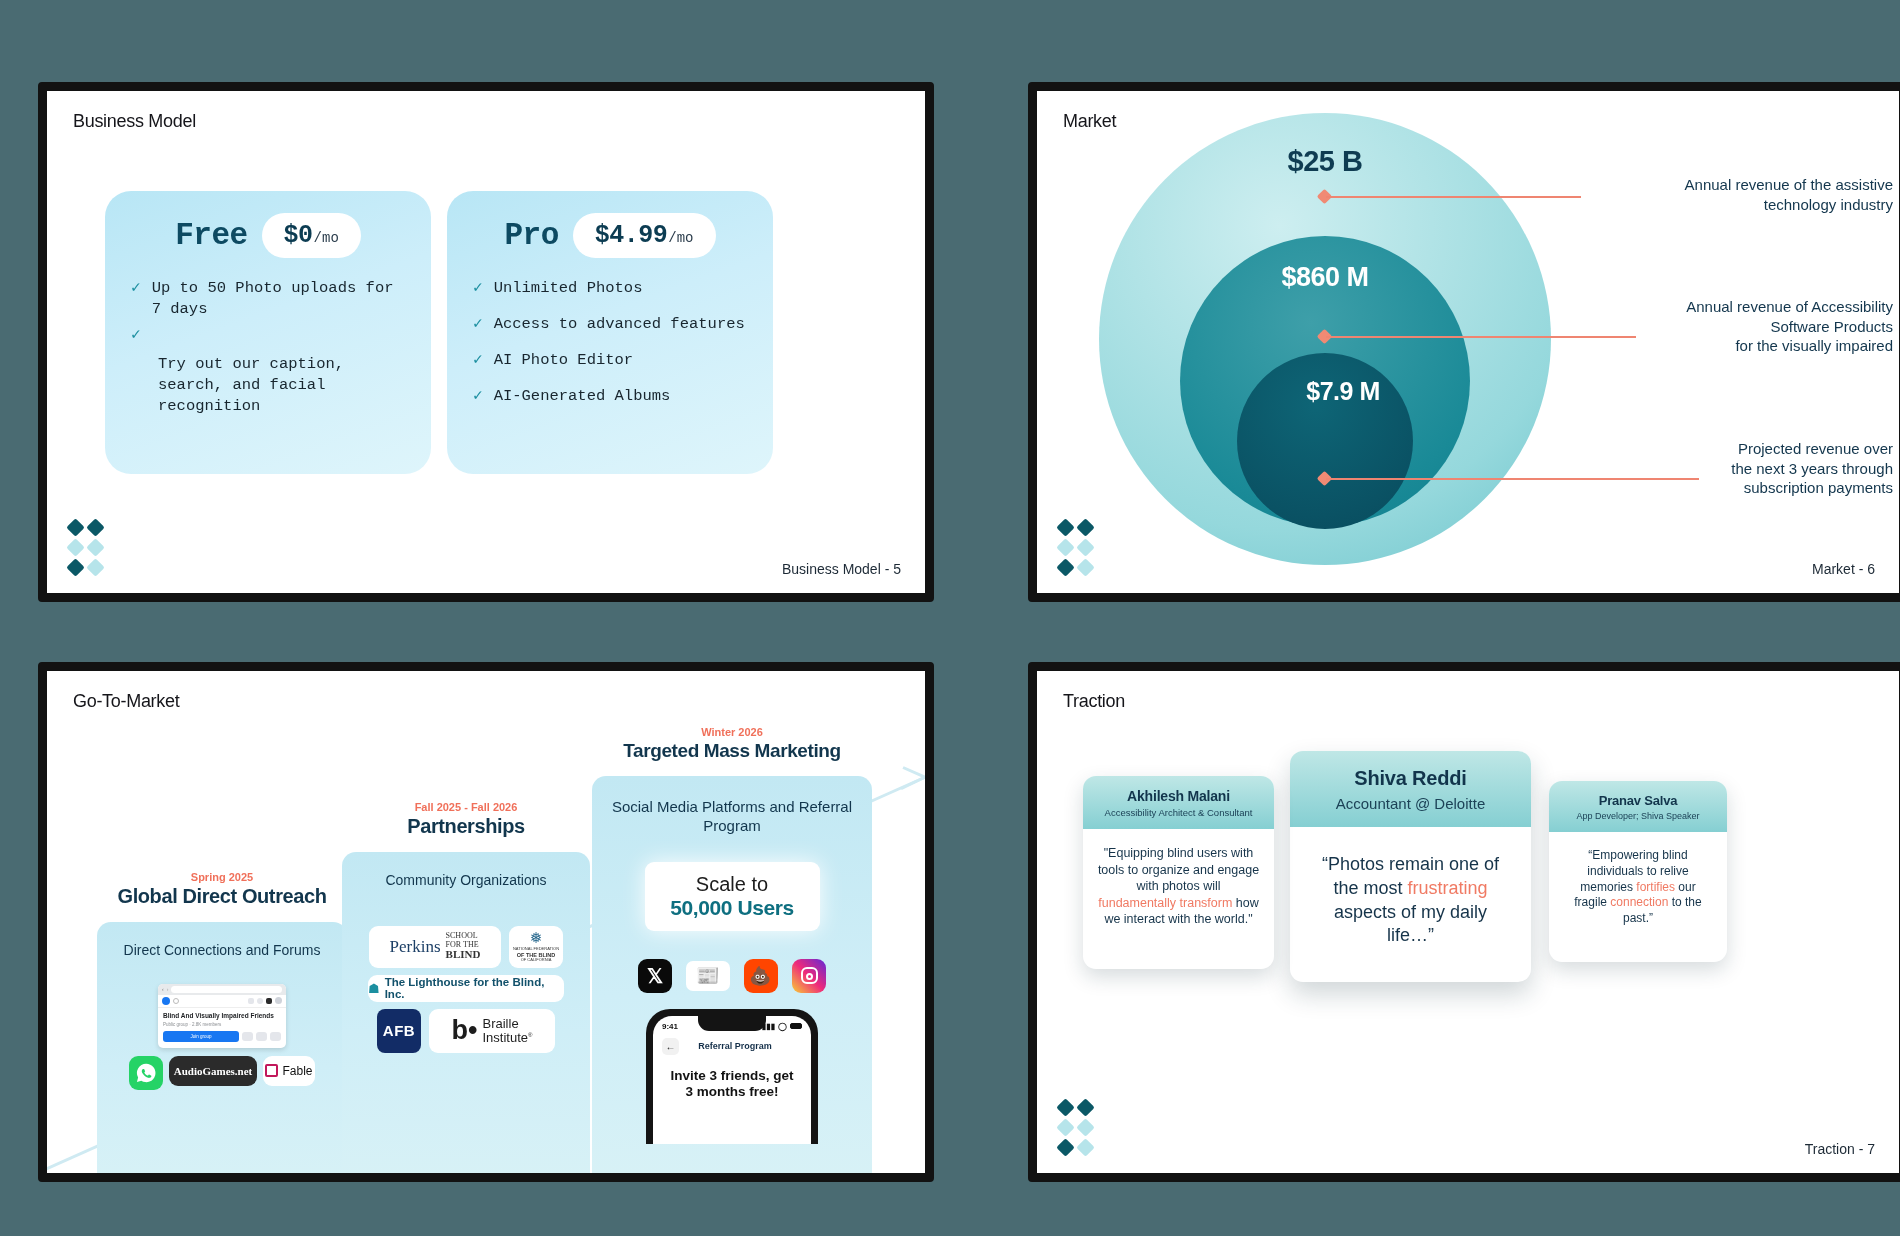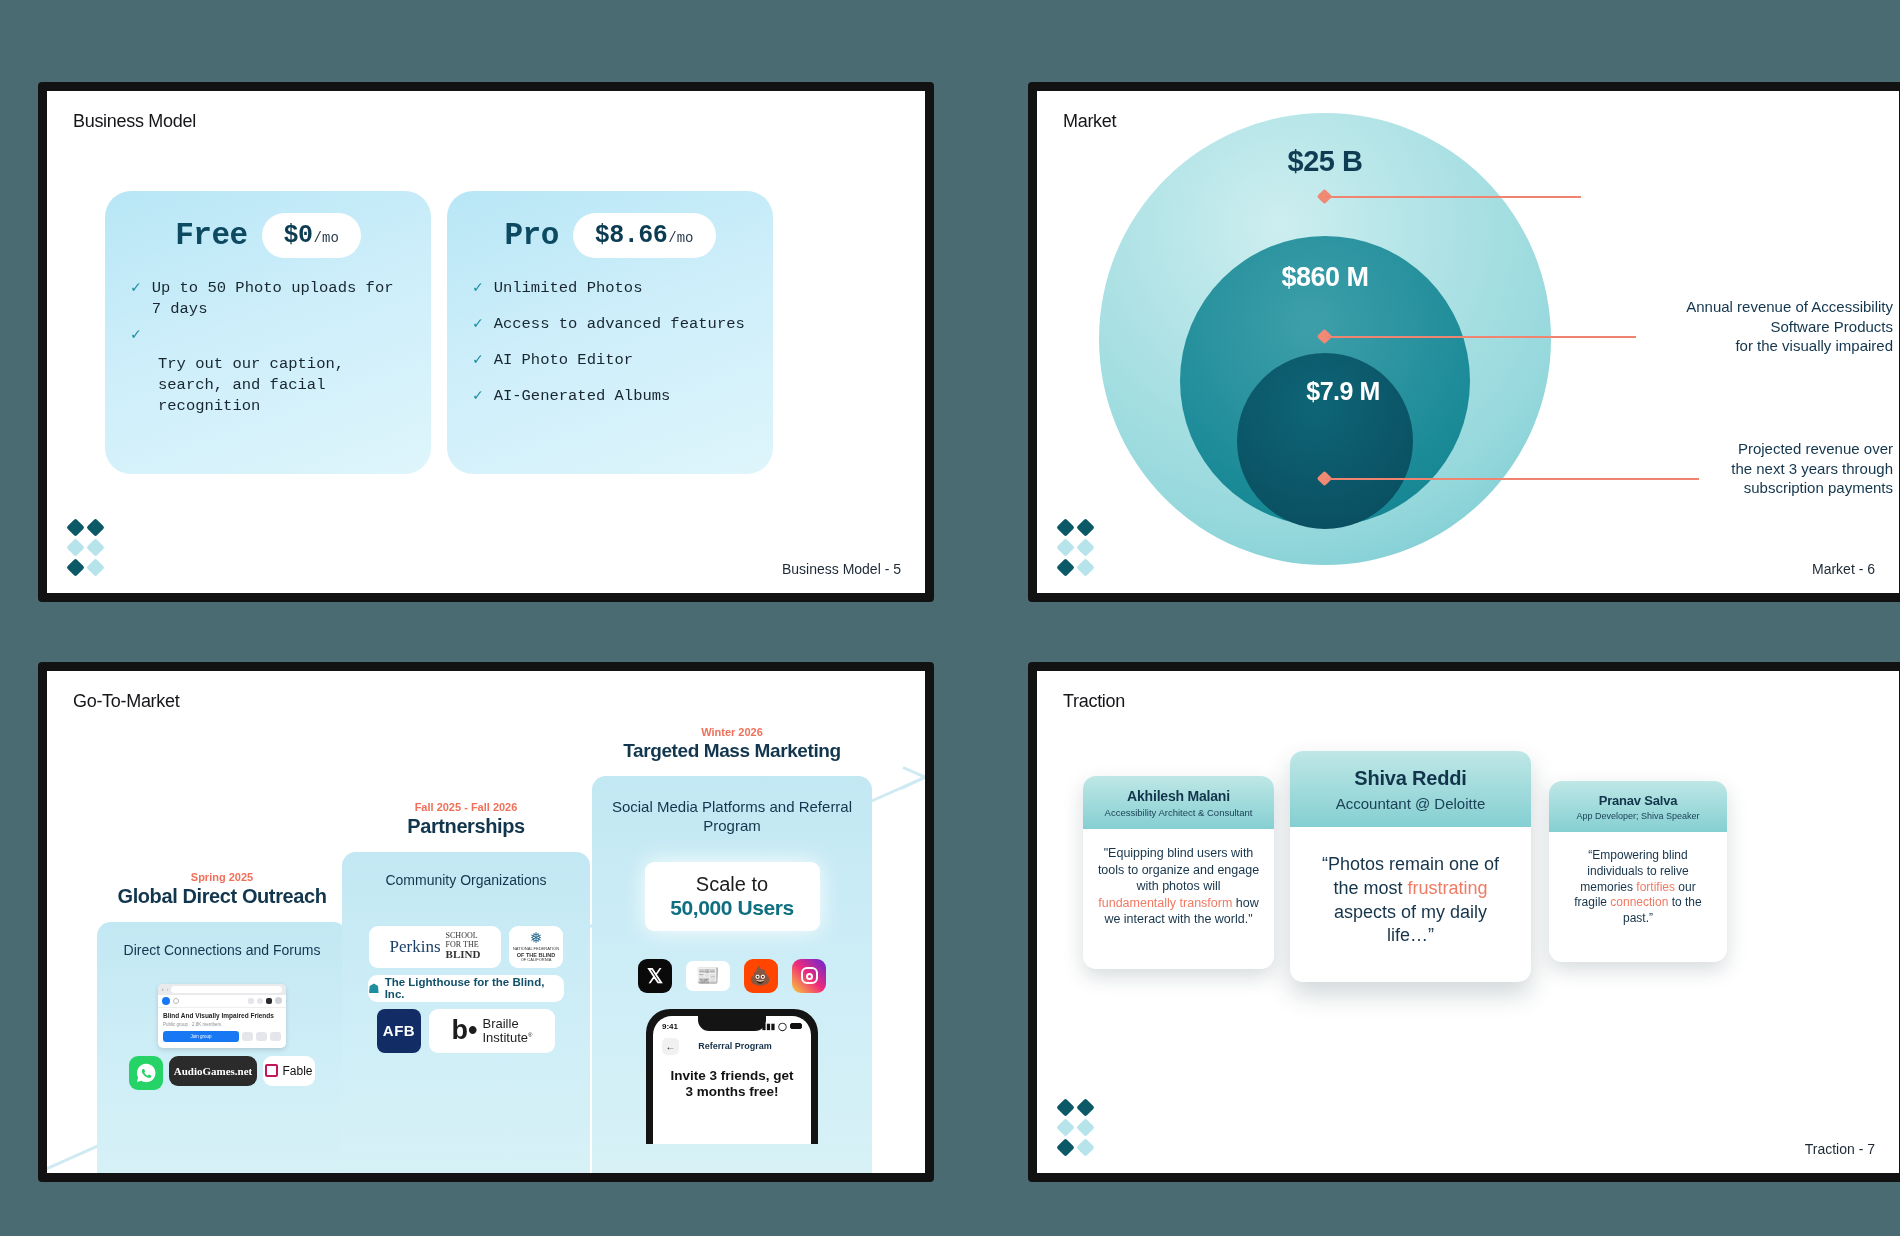--- a/index.html
+++ b/index.html
@@ -154,21 +154,21 @@
             <span class="chk">✓</span>
           </div>
           <div class="feat-indent" style="margin-top:-6px;">Try out our caption, search, and facial recognition</div>
         </div>
       </div>
 
       <div class="pcard">
         <div class="pcard-head">
           <span class="plan-name">Pro</span>
           <span class="price-pill">
-            <span class="price-main">$8.66</span>
+            <span class="price-main">$4.99</span>
             <span class="price-mo">/mo</span>
           </span>
         </div>
         <div class="feat-list">
           <div class="feat">
             <span class="chk">✓</span>
             <span class="feat-txt">Unlimited Photos</span>
           </div>
           <div class="feat">
             <span class="chk">✓</span>
@@ -208,20 +208,24 @@
       </div>
       <div class="circ c-mid">
         <span class="c-label lbl-mid">$860 M</span>
       </div>
       <div class="circ c-inner">
         <span class="c-label lbl-inner">$7.9 M</span>
       </div>
 
       <span class="annot-dot" style="left:282px; top:100px;"></span>
       <span class="annot-line" style="left:289px; top:105px; width:255px;"></span>
+      <div class="annot-text" style="left:556px; top:84px; width:300px;">
+        <div>Annual revenue of the assistive</div>
+        <div>technology industry</div>
+      </div>
 
       <span class="annot-dot" style="left:282px; top:240px;"></span>
       <span class="annot-line" style="left:289px; top:245px; width:310px;"></span>
       <div class="annot-text" style="left:516px; top:206px; width:340px;">
         <div>Annual revenue of Accessibility</div>
         <div>Software Products</div>
         <div>for the visually impaired</div>
       </div>
 
       <span class="annot-dot" style="left:282px; top:382px;"></span>

